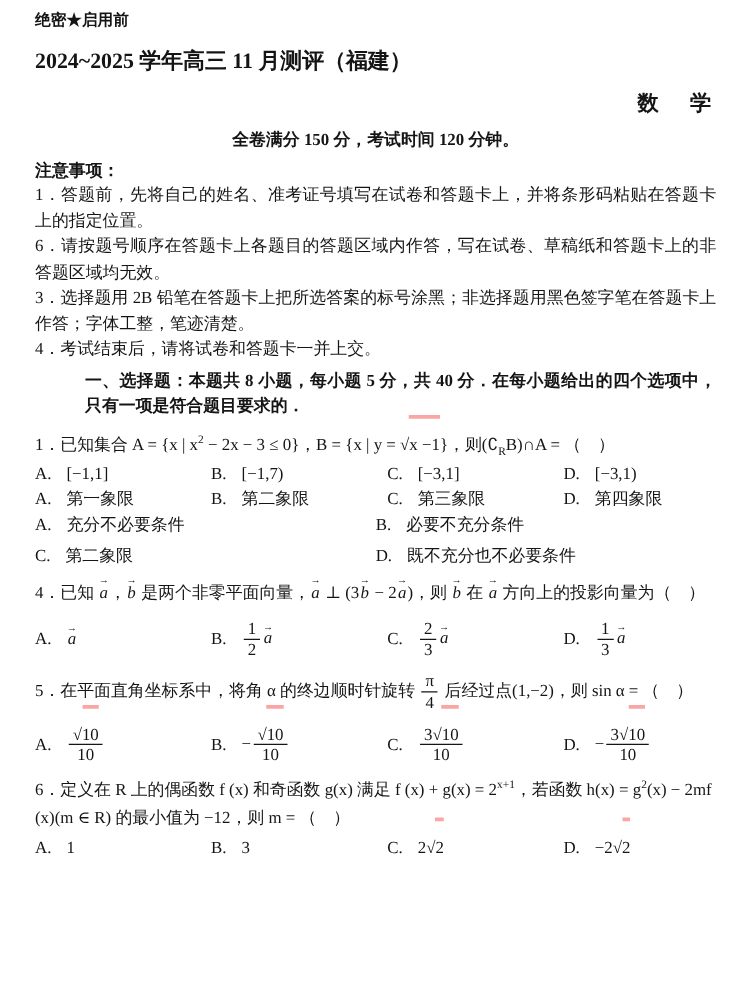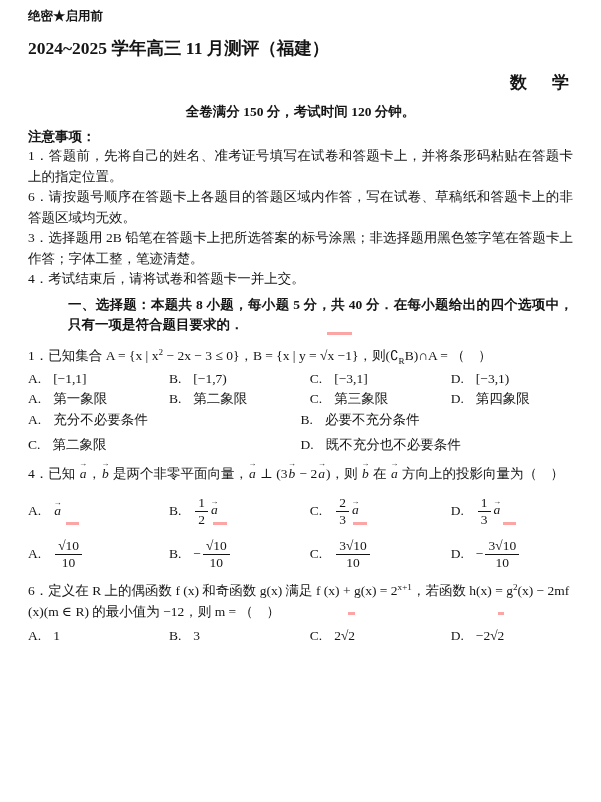--- a/index.html
+++ b/index.html
@@ -144,20 +144,24 @@
           <span class="olabel">D.</span>
           <span><span class="frac">
               <span class="fnum">1</span>
               <span class="fden">3</span>
             </span><span class="vec">a<span class="arr">→</span></span></span>
         </span>
     </div>
   </div>
 
   <div class="q">
+    <p class="stem">5．在平面直角坐标系中，将角 α 的终边顺时针旋转 <span class="frac">
+          <span class="fnum">π</span>
+          <span class="fden">4</span>
+        </span> 后经过点(1,−2)，则 sin α = （　）</p>
     <div class="options cols4 tall">
       <span class="option">
           <span class="olabel">A.</span>
           <span><span class="frac">
               <span class="fnum">√<span class="rad">10</span></span>
               <span class="fden">10</span>
             </span></span>
         </span>
       <span class="option">
           <span class="olabel">B.</span>

